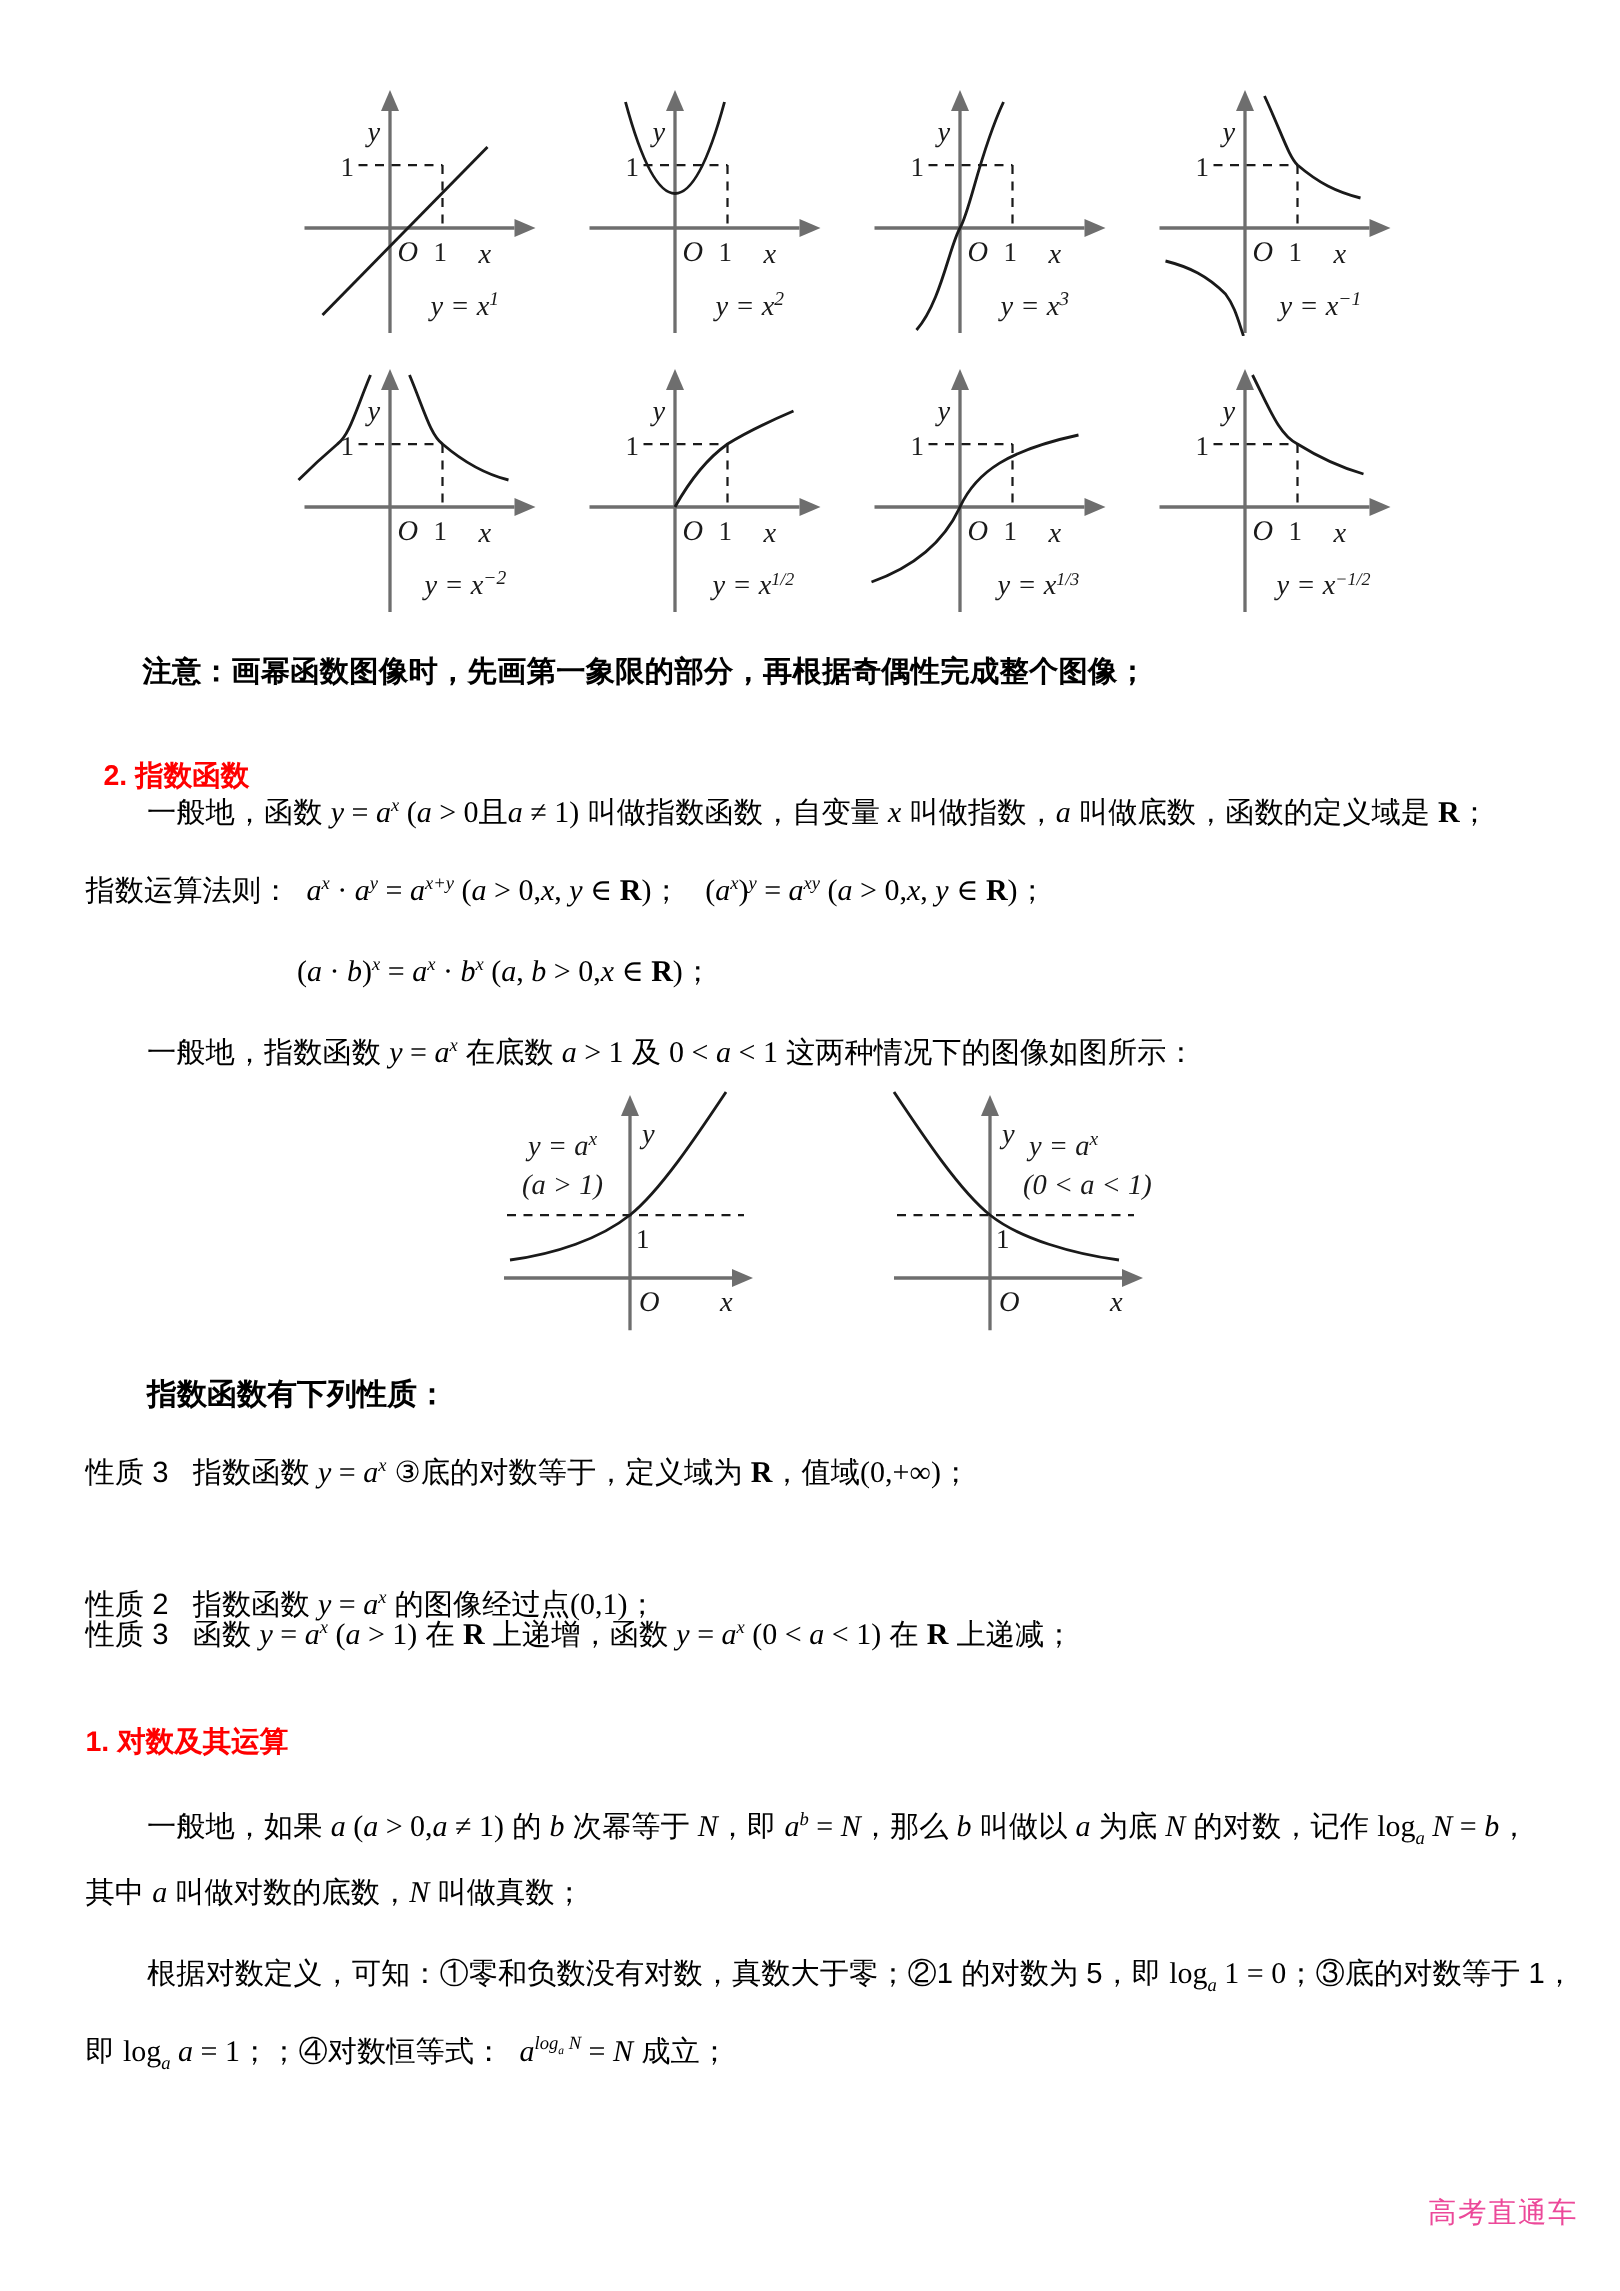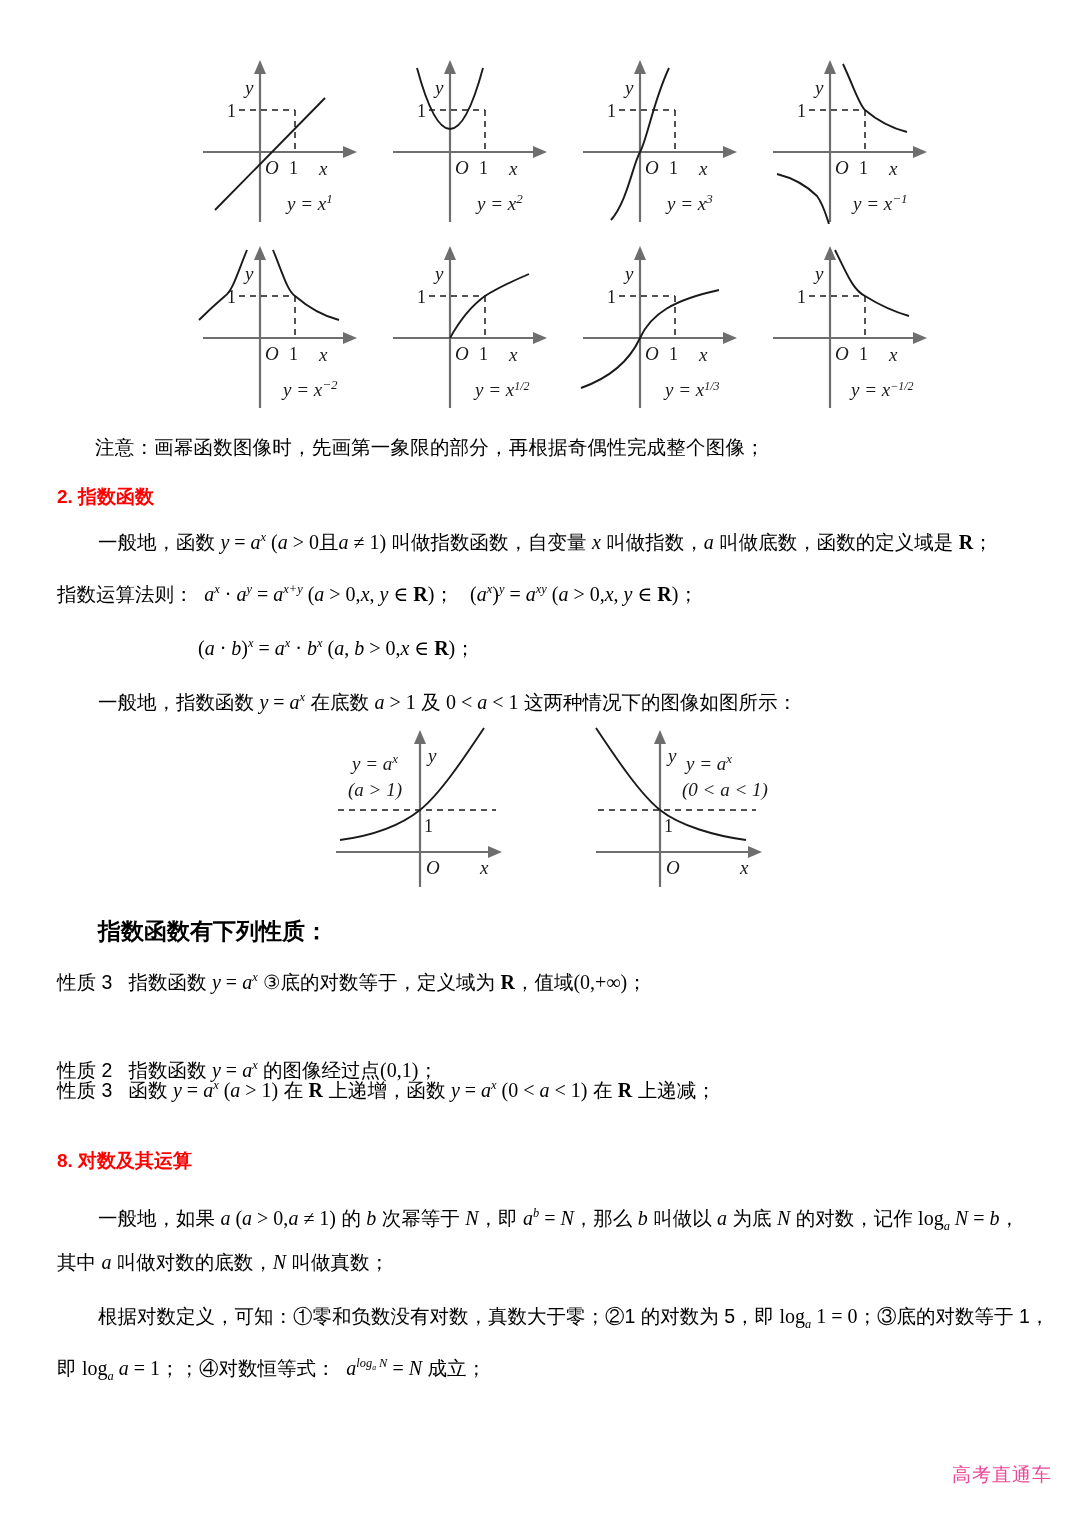--- a/index.html
+++ b/index.html
@@ -38,51 +38,52 @@
 
   
   .note-line {
     position: absolute;
     left: 95px;
     top: 434px;
     font-size: 19.5px;
     font-family: "Liberation Sans", sans-serif;
     letter-spacing: 0.2px;
     white-space: nowrap;
+    font-weight: bold;
   }
 
   
   .sec-head {
     position: absolute;
     left: 57px;
     color: #ff0000;
     font-weight: bold;
     font-size: 19px;
     font-family: "Liberation Sans", sans-serif;
     white-space: nowrap;
   }
-  #sec2-head { top: 484px; }
+  #sec2-head { top: 504px; margin-left: 12px; }
   #sec3-head { top: 1148px; }
 
   
   .pline {
     position: absolute;
     font-size: 19.5px;
     font-family: "Liberation Sans", sans-serif;
     white-space: nowrap;
     line-height: 1;
   }
   .pline.indent { left: 98px; text-align: center; }
   .pline.flush  { left: 57px; }
 
   .bold-sub {
     position: absolute;
     left: 98px;
     font-weight: bold;
-    font-size: 23px;
+    font-size: 20px;
     font-family: "Liberation Sans", sans-serif;
     white-space: nowrap;
   }
 
   
   .m {
     font-family: "Liberation Serif", "DejaVu Serif", serif;
     font-style: italic;
     font-size: 20px;
   }
@@ -358,21 +359,21 @@
 </div>
 
 <div class="pline flush" style="top:1060px">
   <span>性质 2</span><span>&nbsp;&nbsp;&nbsp;</span><span>指数函数 </span><span class="m">y</span><span class="mr"> = </span><span class="m">a<sup>x</sup></span><span> 的图像经过点</span><span class="mr">(0,1)</span><span>；</span>
 </div>
 
 <div class="pline flush" style="top:1080px">
   <span>性质 3</span><span>&nbsp;&nbsp;&nbsp;</span><span>函数 </span><span class="m">y</span><span class="mr"> = </span><span class="m">a<sup>x</sup></span><span class="mr"> (</span><span class="m">a</span><span class="mr"> &gt; 1)</span><span> 在 </span><span class="mb">R</span><span> 上递增，函数 </span><span class="m">y</span><span class="mr"> = </span><span class="m">a<sup>x</sup></span><span class="mr"> (0 &lt; </span><span class="m">a</span><span class="mr"> &lt; 1)</span><span> 在 </span><span class="mb">R</span><span> 上递减；</span>
 </div>
 
-<div class="sec-head" id="sec3-head">8. 对数及其运算</div>
+<div class="sec-head" id="sec3-head">1. 对数及其运算</div>
 
 <div class="pline indent" style="top:1208px">
   <span>一般地，如果 </span><span class="m">a</span><span class="mr"> (</span><span class="m">a</span><span class="mr"> &gt; 0,</span><span class="m">a</span><span class="mr"> ≠ 1)</span><span> 的 </span><span class="m">b</span><span> 次幂等于 </span><span class="m">N</span><span>，即 </span><span class="m">a<sup>b</sup></span><span class="mr"> = </span><span class="m">N</span><span>，那么 </span><span class="m">b</span><span> 叫做以 </span><span class="m">a</span><span> 为底 </span><span class="m">N</span><span> 的对数，记作 </span><span class="mr">log<sub style="font-style:italic">a</sub></span><span class="m"> N</span><span class="mr"> = </span><span class="m">b</span><span>，</span>
 </div>
 
 <div class="pline flush" style="top:1252px">
   <span>其中 </span><span class="m">a</span><span> 叫做对数的底数，</span><span class="m">N</span><span> 叫做真数；</span>
 </div>
 
 <div class="pline indent" style="top:1306px">

